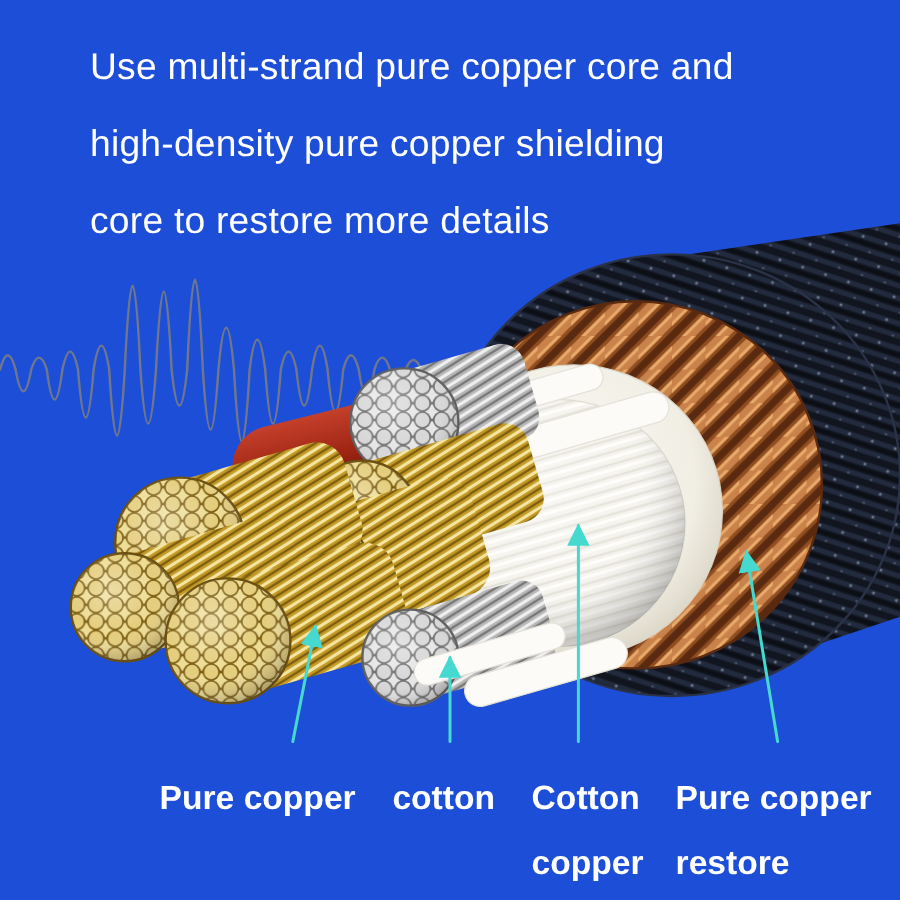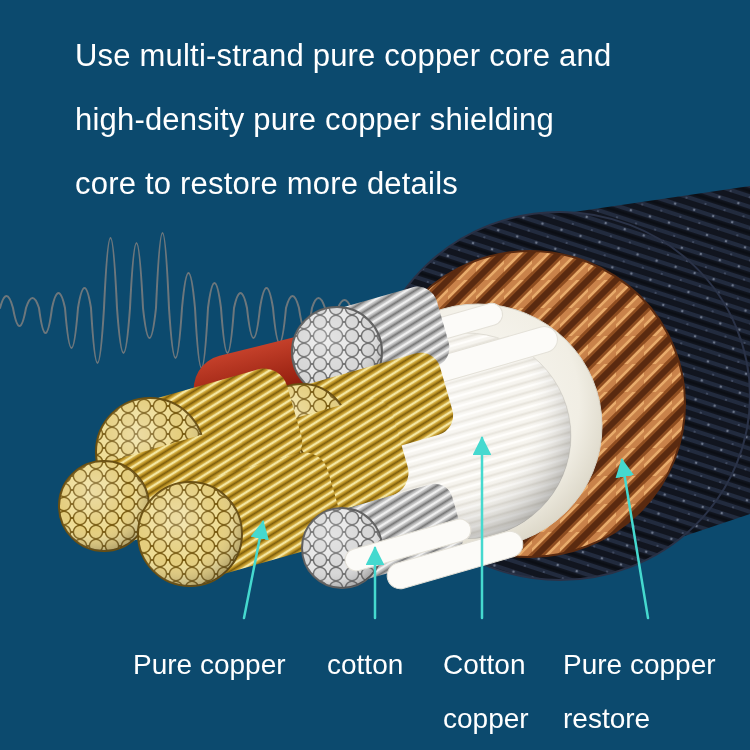--- a/index.html
+++ b/index.html
@@ -1,23 +1,23 @@
 <!DOCTYPE html>
 <html><head>
 <meta charset="utf-8">
 <style>
   html,body{margin:0;padding:0;background:#000;}
-  .stage{position:relative;width:750px;height:750px;background:#0c4a6e;overflow:hidden;
+  .stage{position:relative;width:750px;height:750px;background:#1d4ed8;overflow:hidden;
          font-family:"Liberation Sans",sans-serif;}
   .stage svg{position:absolute;left:0;top:0;}
   .headline{position:absolute;left:75px;top:24px;color:#fff;font-size:31px;
             line-height:64px;font-weight:400;letter-spacing:.2px;}
   .headline span{display:block;}
   .callout{position:absolute;top:638px;color:#fff;font-size:28px;line-height:54px;}
-  .callout span{display:block;}
+  .callout span{display:block;font-weight:bold;}
   #c1{left:133px}#c2{left:327px}#c3{left:443px}#c4{left:563px}
 </style>
 </head>
 <body>
 
 <div class="stage">
 
   <svg width="750" height="750" viewBox="0 0 750 750">
     <defs>
       <pattern id="weave" width="20" height="20" patternUnits="userSpaceOnUse" patternTransform="rotate(18)">

